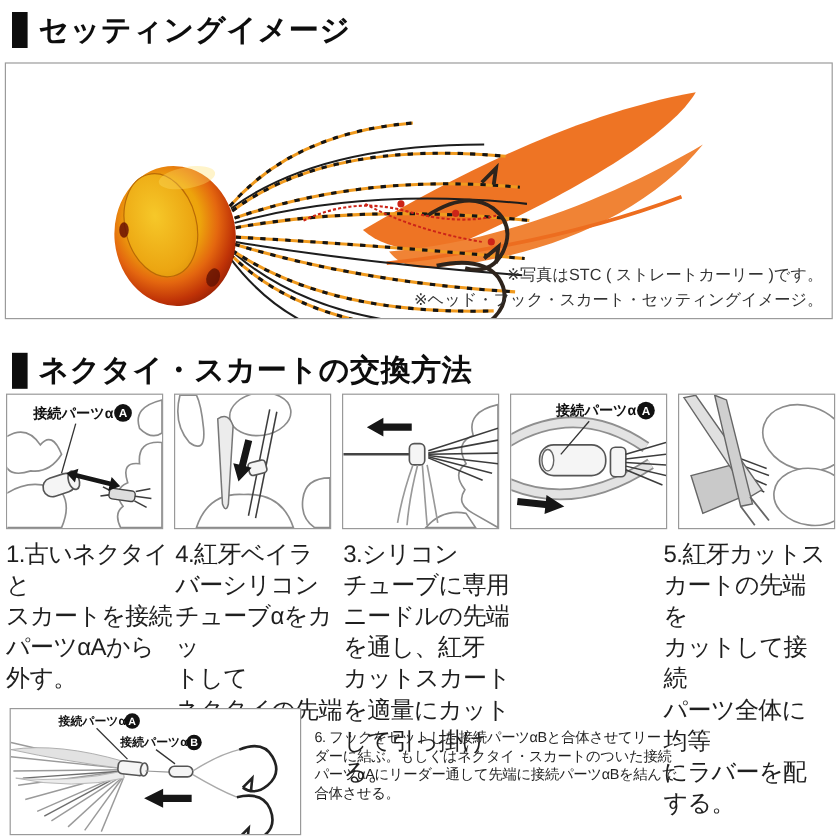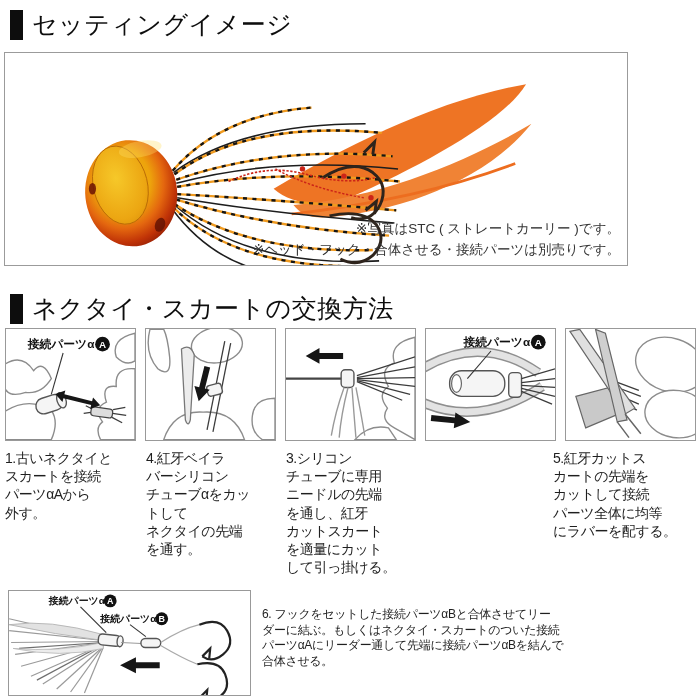--- a/index.html
+++ b/index.html
@@ -1,31 +1,31 @@
 <!DOCTYPE html>
 <html><head>
 <meta charset="utf-8">
 <style>
   html,body{margin:0;padding:0;background:#fff;}
   body{font-family:"Liberation Sans","DejaVu Sans",sans-serif;}
   #app{position:relative;width:700px;height:700px;background:#fff;overflow:hidden;}
 
   .sec-title{position:absolute;left:10px;display:flex;align-items:center;}
   .sec-bar{width:13px;height:30px;background:#0d0d0d;margin-right:9px;}
-  .sec-text{font-size:25px;font-weight:normal;color:#0d0d0d;letter-spacing:0.5px;white-space:nowrap;}
-
-  .photo-box{position:absolute;left:4px;top:52px;width:624px;height:214px;border:1px solid #9b9b9b;background:#fff;box-sizing:border-box;}
+  .sec-text{font-size:25px;font-weight:bold;color:#0d0d0d;letter-spacing:0.5px;white-space:nowrap;}
+
+  .photo-box{position:absolute;left:4px;top:52px;width:690px;height:214px;border:1px solid #9b9b9b;background:#fff;box-sizing:border-box;}
   .photo-box svg{display:block;width:100%;height:100%;}
   .caption{position:absolute;right:7px;bottom:4px;text-align:right;font-size:13.5px;color:#333;line-height:1.55;}
 
   .panel{position:absolute;top:328px;width:131px;height:113px;border:1px solid #999;background:#fff;box-sizing:border-box;overflow:hidden;}
   .panel svg{display:block;width:100%;height:100%;}
   .p1{left:5px}.p2{left:145px}.p3{left:285px}.p4{left:425px}.p5{left:565px}
 
-  .step-text{position:absolute;top:449px;width:140px;font-size:14px;line-height:1.3;color:#1f1f1f;white-space:pre-line;letter-spacing:-0.5px;}
+  .step-text{position:absolute;top:449px;width:140px;font-size:20px;line-height:1.3;color:#1f1f1f;white-space:pre-line;letter-spacing:-0.5px;}
   .t1{left:5px}.t2{left:146px}.t3{left:286px}.t4{left:426px}.t5{left:553px;width:136px}
 
   .panel6{position:absolute;left:8px;top:590px;width:243px;height:106px;border:1px solid #999;background:#fff;box-sizing:border-box;overflow:hidden;}
   .panel6 svg{display:block;width:100%;height:100%;}
   .step6-text{position:absolute;left:262px;top:607px;width:436px;font-size:12px;line-height:1.3;color:#1f1f1f;white-space:pre-line;letter-spacing:-0.3px;}
 
   
   .hand path,.hand ellipse{fill:#fff;stroke:#8c8c8c;stroke-width:1.4;}
   .part{fill:#f5f5f5;stroke:#555;stroke-width:1.4;}
   .part-dark{fill:#ddd;stroke:#444;stroke-width:1.2;}
@@ -121,21 +121,21 @@
         <ellipse cx="140" cy="145" rx="51" ry="59" fill="url(#ghead)" transform="rotate(-6 140 145)"></ellipse>
         <ellipse cx="128" cy="136" rx="30" ry="44" fill="url(#gface)" stroke="#b96a06" stroke-width="1" transform="rotate(-14 128 136)"></ellipse>
         <ellipse cx="150" cy="96" rx="24" ry="9" fill="#ffdf66" opacity="0.35" transform="rotate(-10 150 96)"></ellipse>
         <ellipse cx="97" cy="140" rx="4" ry="6.5" fill="#6b1203" opacity="0.85"></ellipse>
         <ellipse cx="172" cy="180" rx="5.5" ry="8" fill="#5f1203" opacity="0.8" transform="rotate(20 172 180)"></ellipse>
       </g>
     </svg>
 
     <div class="caption">
       <div>※写真はSTC ( ストレートカーリー )です。</div>
-      <div>※ヘッド・フック・合体させる・接続パーツは別売りです。</div>
+      <div>※ヘッド・フック・スカート・セッティングイメージ。</div>
     </div>
   </div>
 
   <div class="sec-title" style="top:292px;">
     <div class="sec-bar"></div>
     <div class="sec-text">ネクタイ・スカートの交換方法</div>
   </div>
 
   <div class="panel p1">
     <svg viewBox="0 0 131 112">

